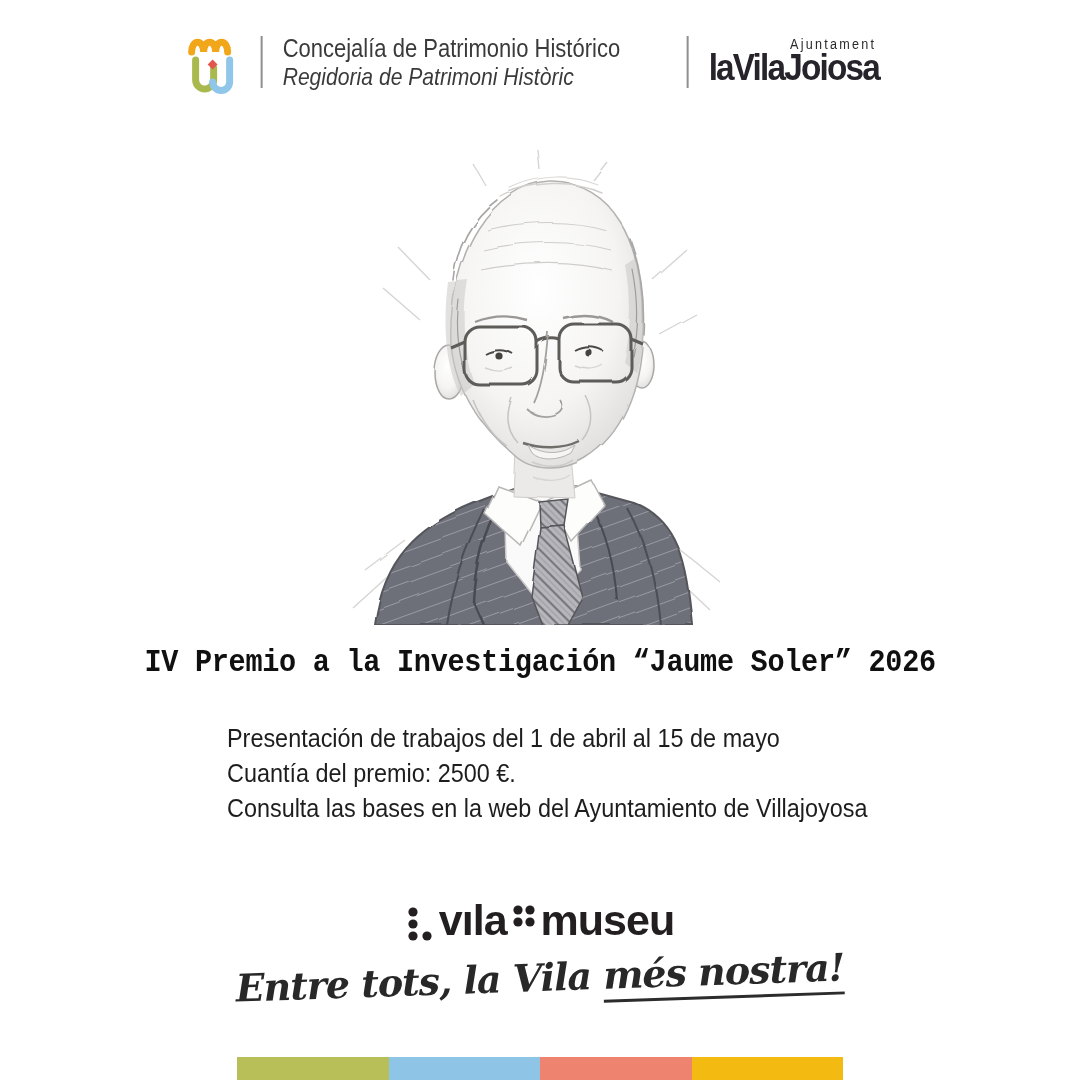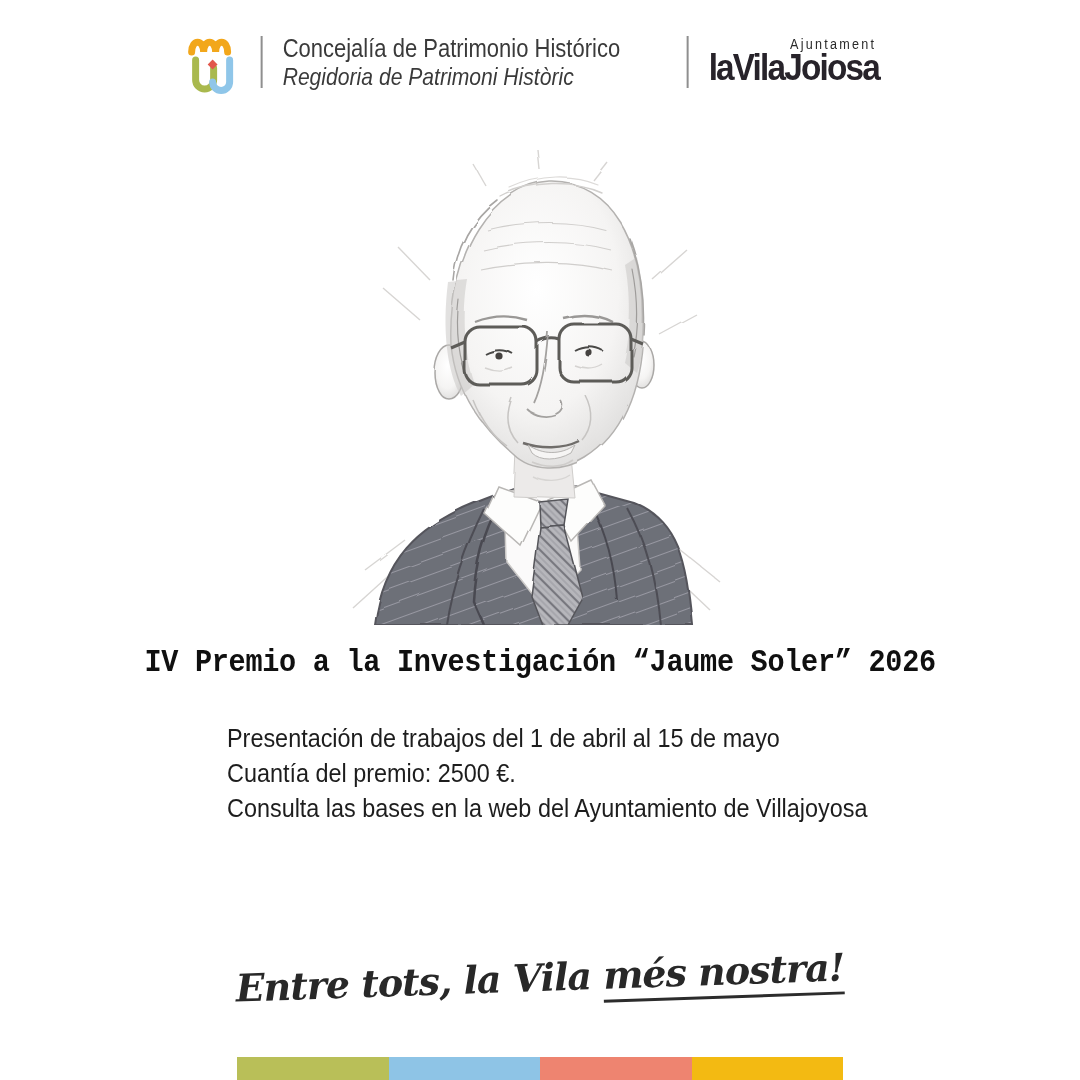--- a/index.html
+++ b/index.html
@@ -202,20 +202,40 @@
   <div class="title">
     <span>IV Premio a la Investigación “Jaume Soler” 2026</span>
   </div>
 
   <div class="details">
     <div>Presentación de trabajos del 1 de abril al 15 de mayo</div>
     <div>Cuantía del premio: 2500 €.</div>
     <div>Consulta las bases en la web del Ayuntamiento de Villajoyosa</div>
   </div>
 
+  <div class="vilamuseu">
+    <svg class="vm-dots-left" width="30" height="38" viewBox="0 0 30 38">
+      <g style="fill: rgb(35, 31, 32);">
+        <circle cx="7" cy="7" r="4.6"></circle>
+          <circle cx="7" cy="19" r="4.6"></circle>
+          <circle cx="7" cy="31" r="4.6"></circle>
+        <circle cx="21" cy="31" r="4.6"></circle>
+      </g>
+    </svg>
+    <span class="vm-word">vıla</span>
+    <svg class="vm-dots-mid" width="25" height="25" viewBox="0 0 25 25">
+      <g style="fill: rgb(35, 31, 32);">
+        <circle cx="6" cy="6" r="4.6"></circle>
+          <circle cx="18" cy="6" r="4.6"></circle>
+        <circle cx="6" cy="18" r="4.6"></circle>
+          <circle cx="18" cy="18" r="4.6"></circle>
+      </g>
+    </svg>
+    <span class="vm-word">museu</span>
+  </div>
 
   <div class="slogan">
     <span>Entre tots, la Vila </span><span class="ul">més nostra!</span>
   </div>
 
   <div class="bar">
     <div class="seg" style="background: rgb(185, 191, 88);"></div>
     <div class="seg" style="background: rgb(142, 196, 230);"></div>
     <div class="seg" style="background: rgb(238, 132, 112);"></div>
     <div class="seg" style="background: rgb(243, 186, 18);"></div>

